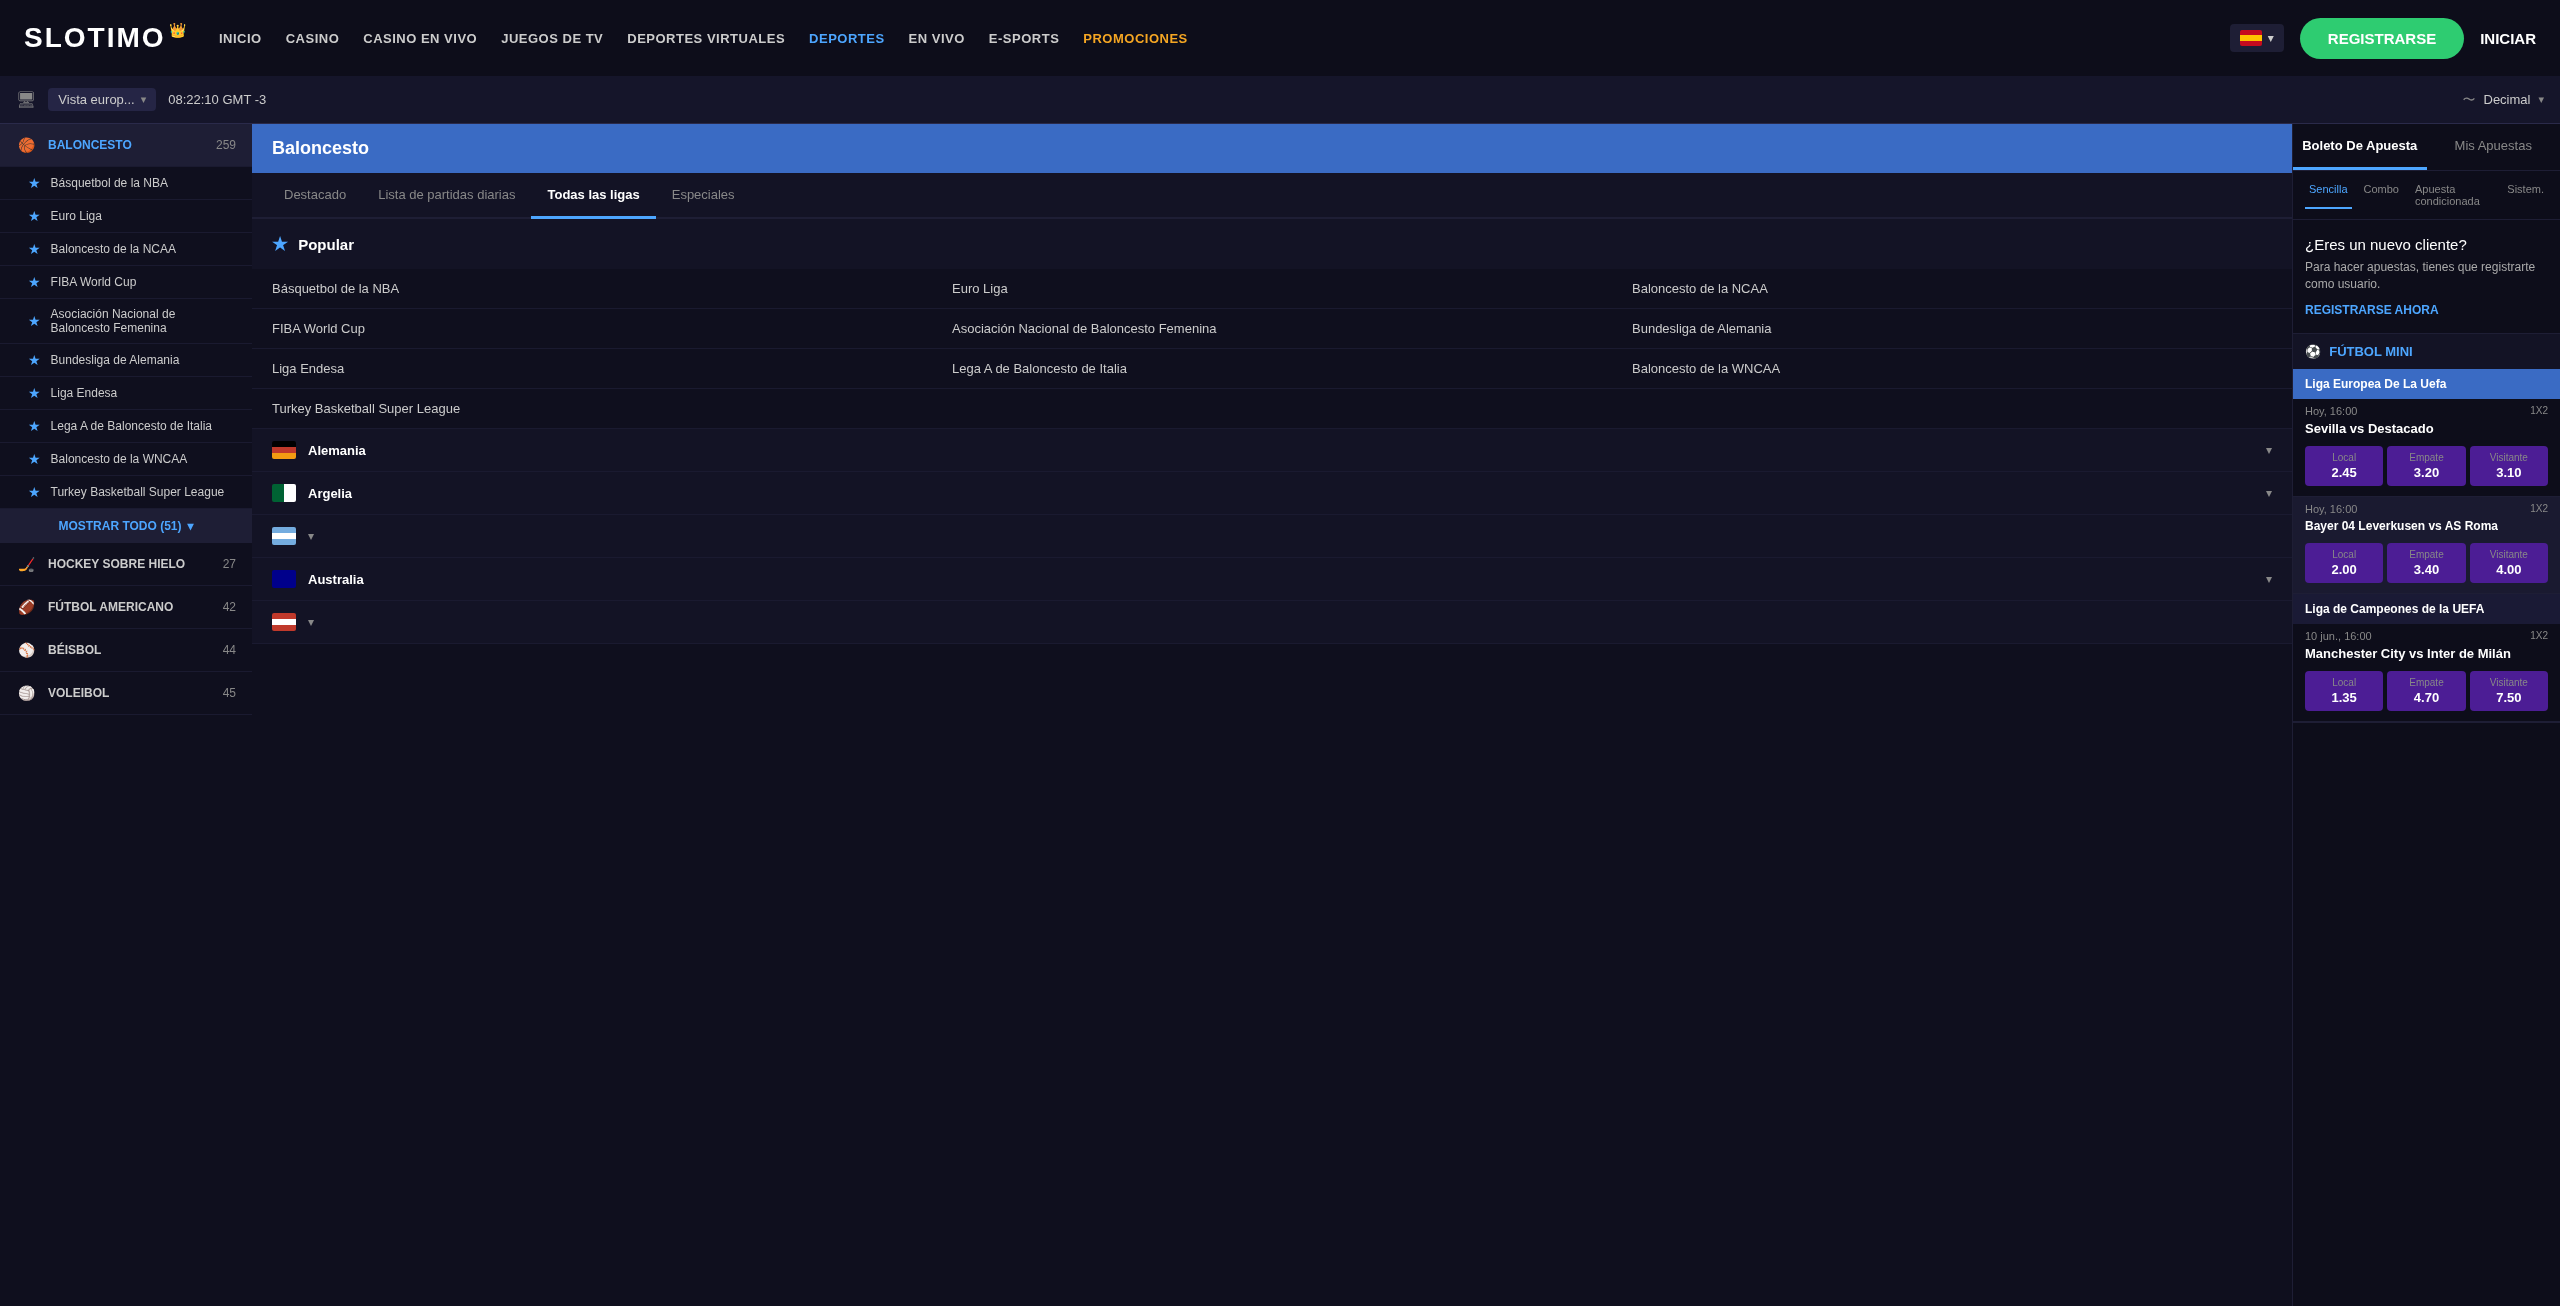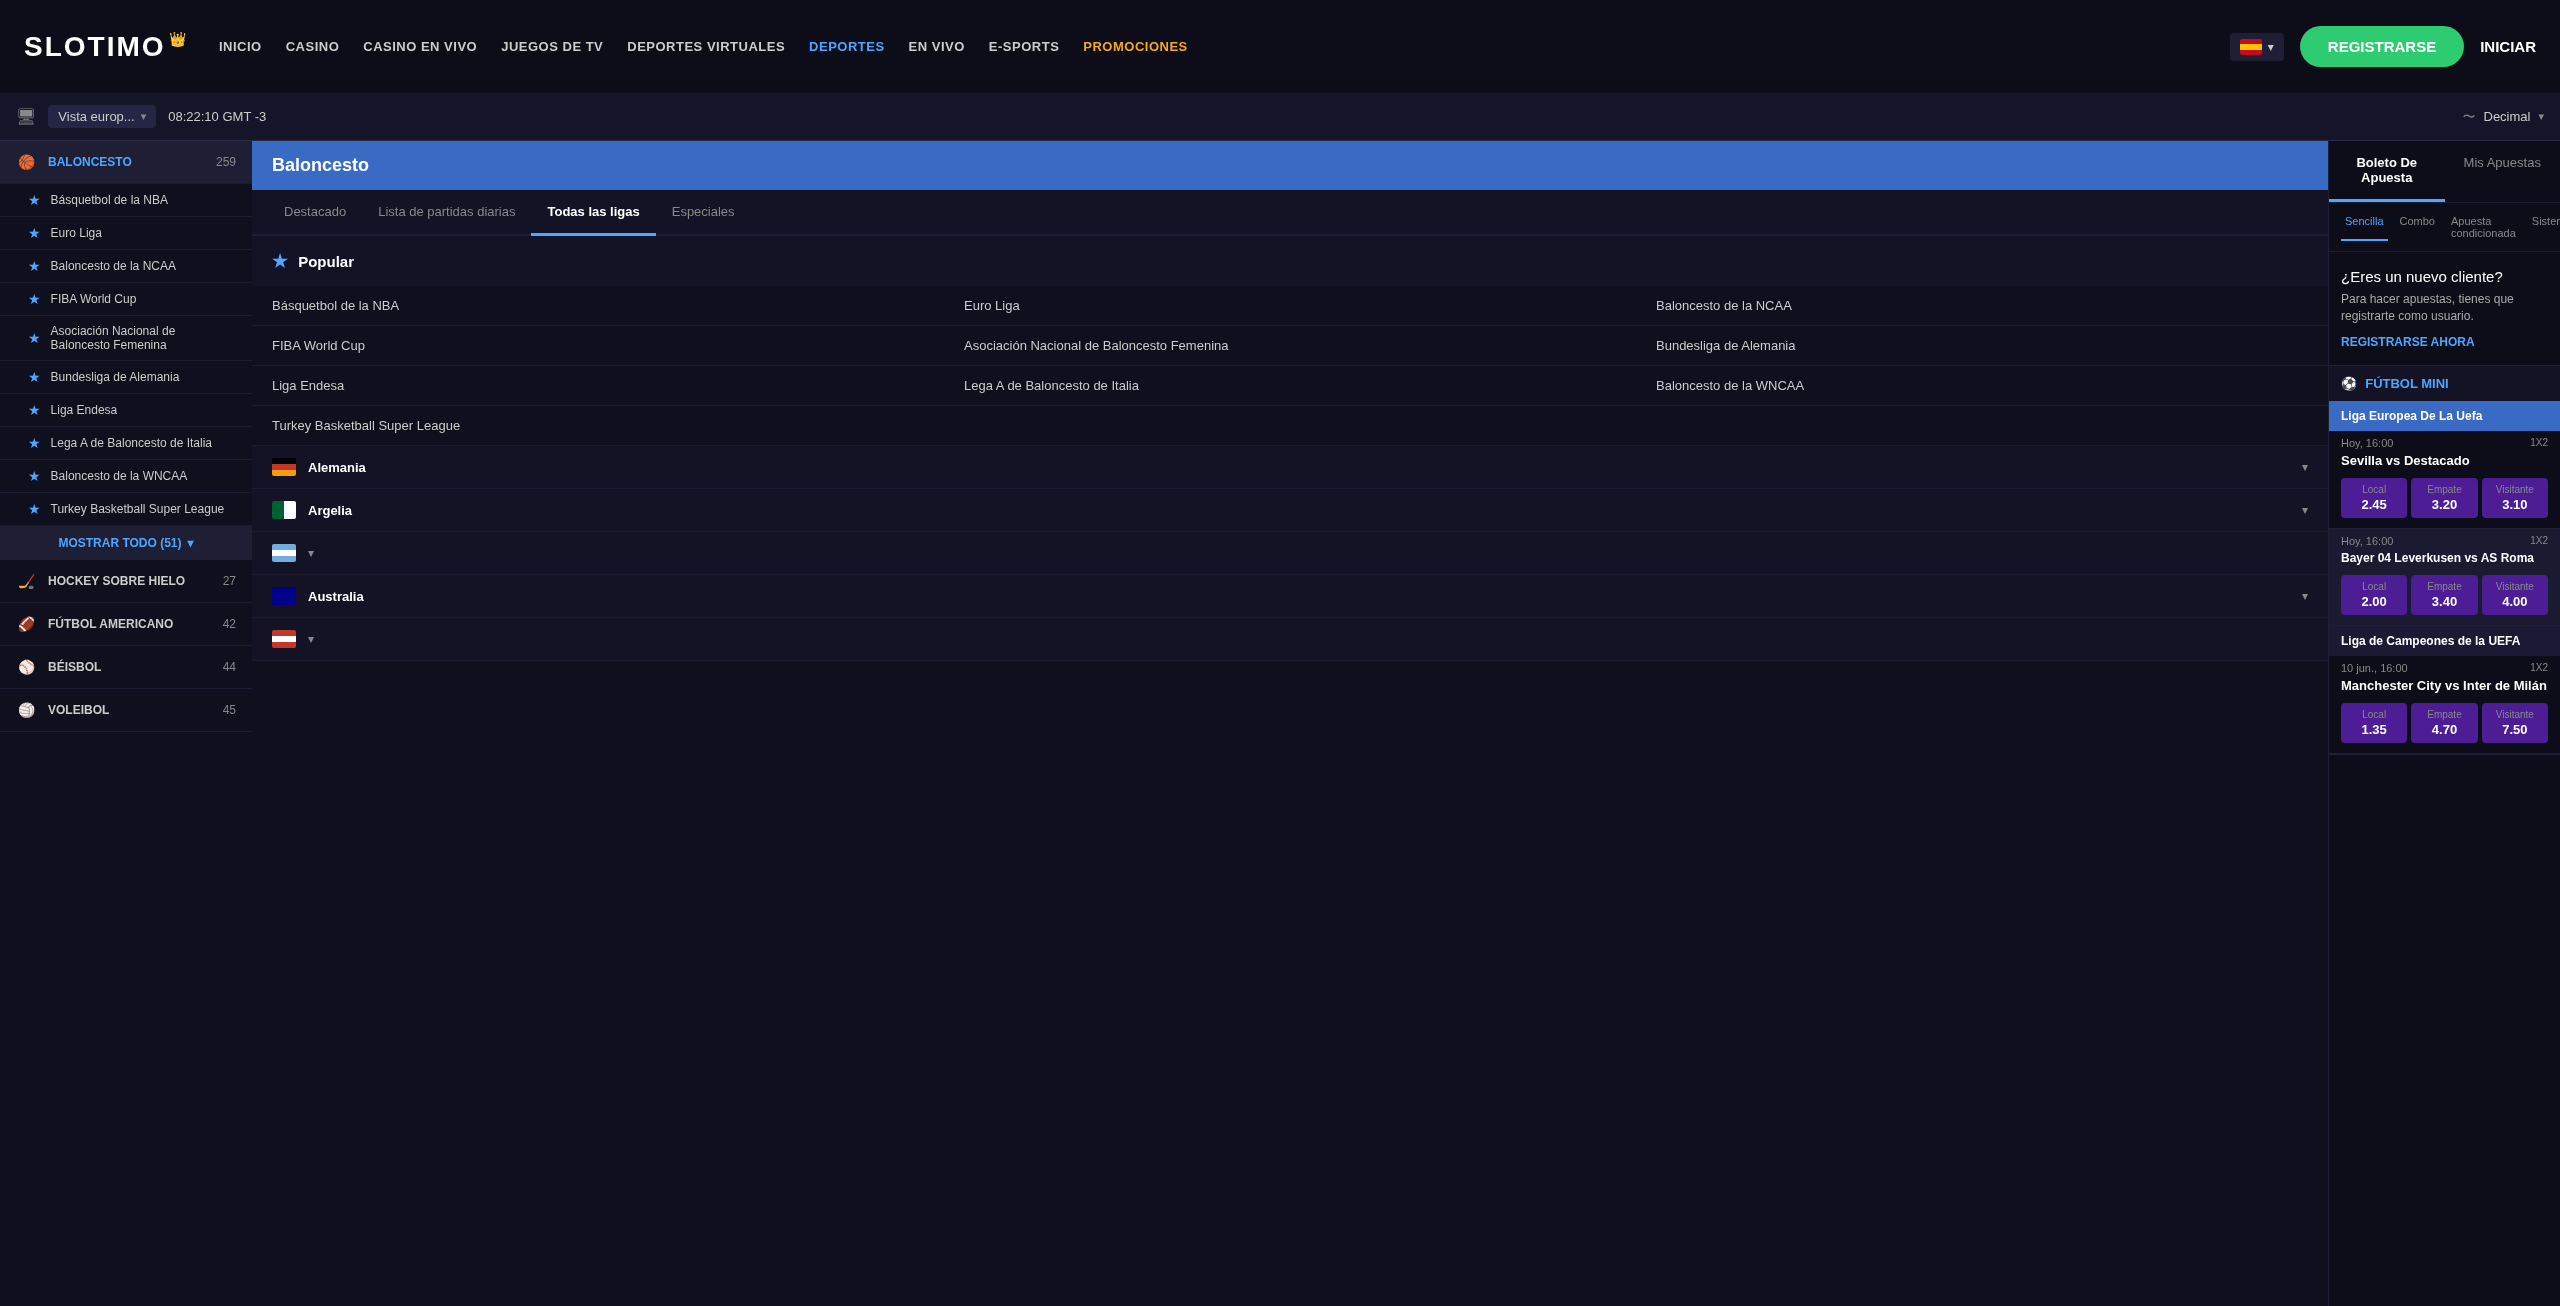--- a/index.html
+++ b/index.html
@@ -1,21 +1,21 @@
 <!DOCTYPE html>
 <html><head>
   <meta charset="utf-8">
   <style>
     * { margin: 0; padding: 0; box-sizing: border-box; }
     body { background: #1a1a2e; color: #fff; font-family: Arial, sans-serif; font-size: 14px; overflow-x: hidden; }
 
     
     .header {
       background: #0d0d1a;
-      height: 93px;
+      height: 76px;
       display: flex;
       align-items: center;
       padding: 0 24px;
       justify-content: space-between;
     }
     .header-left { display: flex; align-items: center; gap: 32px; }
     .logo { display: flex; align-items: center; gap: 4px; }
     .logo-text { font-size: 28px; font-weight: 900; color: #fff; letter-spacing: 2px; }
     .logo-crown { color: #4da6ff; font-size: 14px; position: relative; top: -8px; }
     .nav { display: flex; align-items: center; gap: 24px; }
@@ -167,21 +167,21 @@
 
     
     .flag-de { background: linear-gradient(to bottom, #000 33%, #c0392b 33%, #c0392b 66%, #f39c12 66%); }
     .flag-dz { background: linear-gradient(to right, #006233 50%, #fff 50%); position: relative; }
     .flag-ar { background: linear-gradient(to bottom, #74acdf 33%, #fff 33%, #fff 66%, #74acdf 66%); }
     .flag-au { background: #00008b; }
     .flag-at { background: linear-gradient(to bottom, #c0392b 33%, #fff 33%, #fff 66%, #c0392b 66%); }
 
     
     .right-panel {
-      width: 232px;
+      width: 268px;
       background: #0d0d1a;
       flex-shrink: 0;
       overflow-y: auto;
       border-left: 1px solid #1e1e35;
     }
     .right-panel::-webkit-scrollbar { width: 4px; }
     .right-panel::-webkit-scrollbar-track { background: #0d0d1a; }
     .right-panel::-webkit-scrollbar-thumb { background: #333; }
 
     .bet-tabs {

